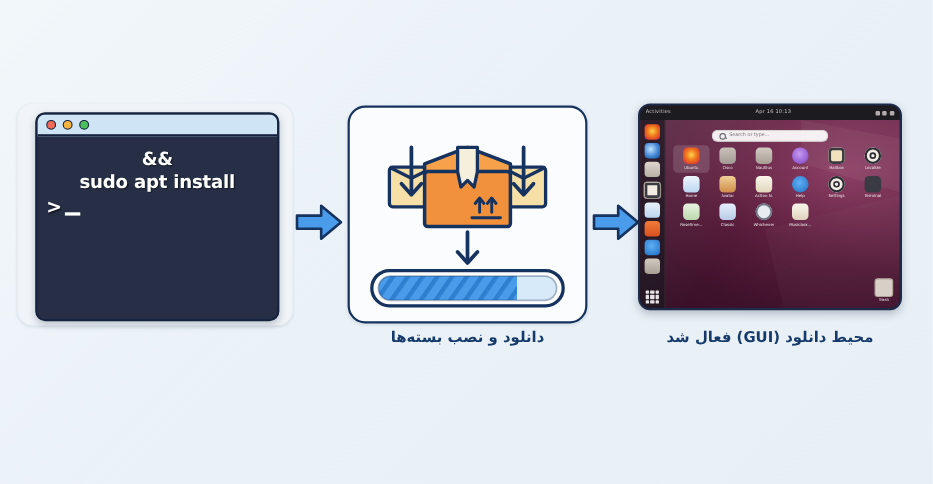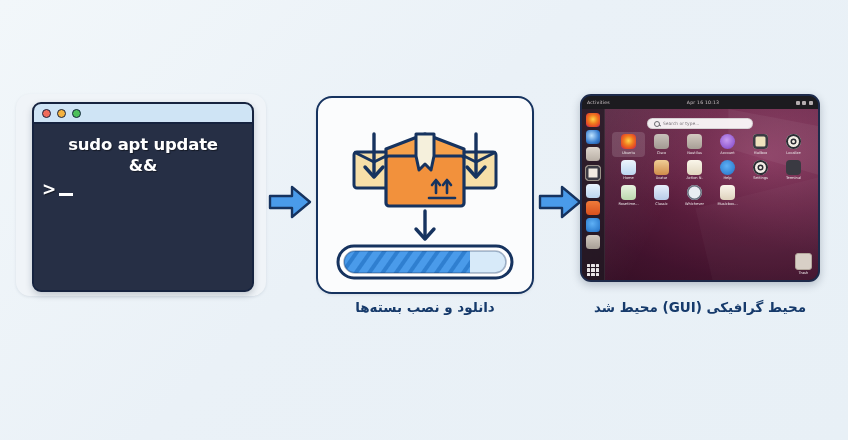--- a/index.html
+++ b/index.html
@@ -142,22 +142,22 @@
 
   <div class="step" id="panel-terminal">
     <div class="card"></div>
     <div class="term-window">
       <div class="term-bar">
         <span class="dot red"></span>
         <span class="dot amber"></span>
         <span class="dot green"></span>
       </div>
       <div class="term-body">
-        <div class="term-line">sudo apt update</div>
         <div class="term-line">&amp;&amp;</div>
+        <div class="term-line">sudo apt install</div>
         <div class="term-prompt">
           <span>&gt;</span>
           <span class="cursor"></span>
         </div>
       </div>
     </div>
   </div>
 
   <div class="arrow" id="arrow-1">
     <svg viewBox="0 0 44 36" width="44" height="36">
@@ -344,16 +344,16 @@
 
       <div class="trash">
         <span class="ico"></span>
         <span class="lbl">Trash</span>
       </div>
 
     </div>
   </div>
 
   <div class="caption" id="caption-install">دانلود و نصب بسته‌ها</div>
-  <div class="caption" id="caption-desktop">محیط گرافیکی (GUI) محیط شد</div>
+  <div class="caption" id="caption-desktop">محیط دانلود (GUI) فعال شد</div>
 
 
 </div>
 
 </body></html>

